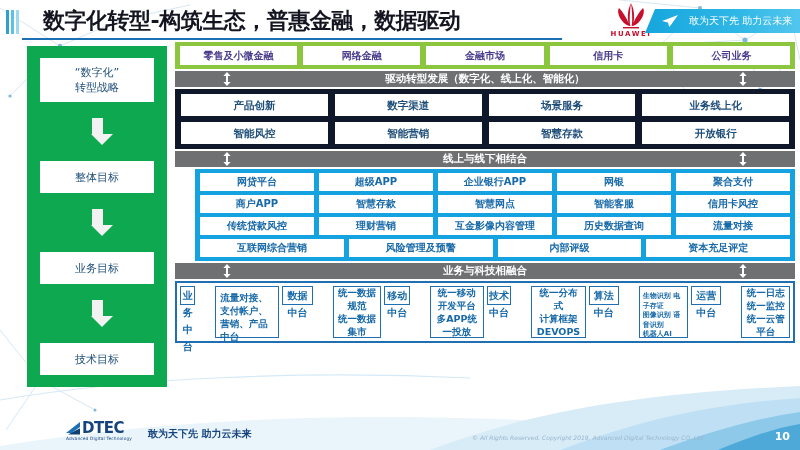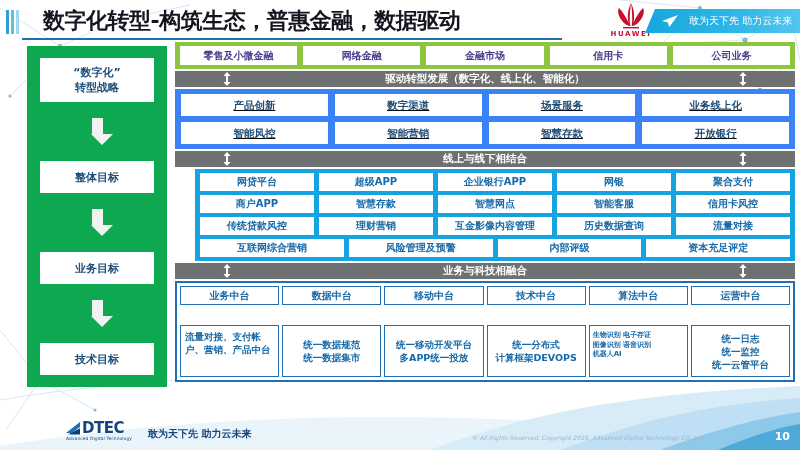--- a/index.html
+++ b/index.html
@@ -52,21 +52,21 @@
   .body-area { position: absolute; left: 0; top: 42px; width: 800px; height: 365px; z-index: 4; }
 
   
   .sidebar {
     position: absolute; left: 27px; top: 4px; width: 140px; height: 341px;
     background: #0da84f; padding: 12px 13px;
     display: flex; flex-direction: column; align-items: center;
   }
   .sb-box {
     width: 100%; background: #ffffff; color: #1f4e79;
-    font-size: 11px; font-weight: bold; text-align: center;
+    font-size: 11px; font-weight: normal; text-align: center;
     display: flex; align-items: center; justify-content: center;
     line-height: 15px; padding: 5px 2px;
   }
   .sb-box.tall { height: 44px; }
   .sb-box.short { height: 32px; }
   .sb-arrow { flex: 1 1 auto; display: flex; align-items: center; justify-content: center; }
   .arrow-down {
     width: 13px; position: relative;
   }
   .arrow-down .stem { width: 11px; height: 16px; background: #f2f2f2; margin: 0 auto; }
@@ -88,39 +88,39 @@
 
   .gray-bar {
     position: relative; height: 16px; background: #6f7072;
     display: flex; align-items: center; justify-content: center;
     color: #ffffff; font-size: 10.5px; font-weight: bold; margin: 2px 0 2px 0;
   }
   .gray-bar .dblarrow { position: absolute; top: 1px; width: 8px; height: 14px; }
   .gray-bar .dblarrow.l { left: 48px; }
   .gray-bar .dblarrow.r { right: 48px; }
 
-  .orange-band { background: #3b82f6; padding: 5px 6px; text-decoration: underline; }
+  .orange-band { background: #0f172a; padding: 5px 6px; }
   .orange-row { display: flex; gap: 7px; }
   .orange-row + .orange-row { margin-top: 6px; align-items: flex-end; }
   .orange-cell {
     flex: 1; background: #ffffff; height: 22px; line-height: 22px;
     text-align: center; font-size: 10.5px; color: #1f4e79; font-weight: bold;
   }
 
   .blue-band { background: #14a3e0; padding: 4px 5px; margin-left: 20px; }
   .blue-row { display: flex; gap: 5px; }
   .blue-row + .blue-row { margin-top: 4px; }
   .blue-cell {
     flex: 1; background: #ffffff; height: 18px; line-height: 18px;
     text-align: center; font-size: 10px; color: #1769a8; font-weight: bold;
     white-space: nowrap; overflow: hidden;
   }
 
   .navy-band { border: 2px solid #1f6fb2; background: #ffffff; padding: 3px; display: flex; gap: 3px; }
-  .navy-col { flex: 1; display: flex; flex-direction: column; gap: 20px; }
+  .navy-col { flex: 1; display: flex; flex-direction: row; gap: 20px; }
   .navy-head {
     border: 1.5px solid #1f6fb2; height: 19px; line-height: 17px; text-align: center;
     font-size: 10px; font-weight: bold; color: #1769a8; background: #ffffff;
   }
   .navy-body {
     border: 1.5px solid #1f6fb2; height: 52px; background: #ffffff;
     font-size: 9.5px; color: #1769a8; font-weight: bold;
     display: flex; align-items: center; justify-content: center;
     text-align: center; line-height: 13px; padding: 2px 3px;
   }

